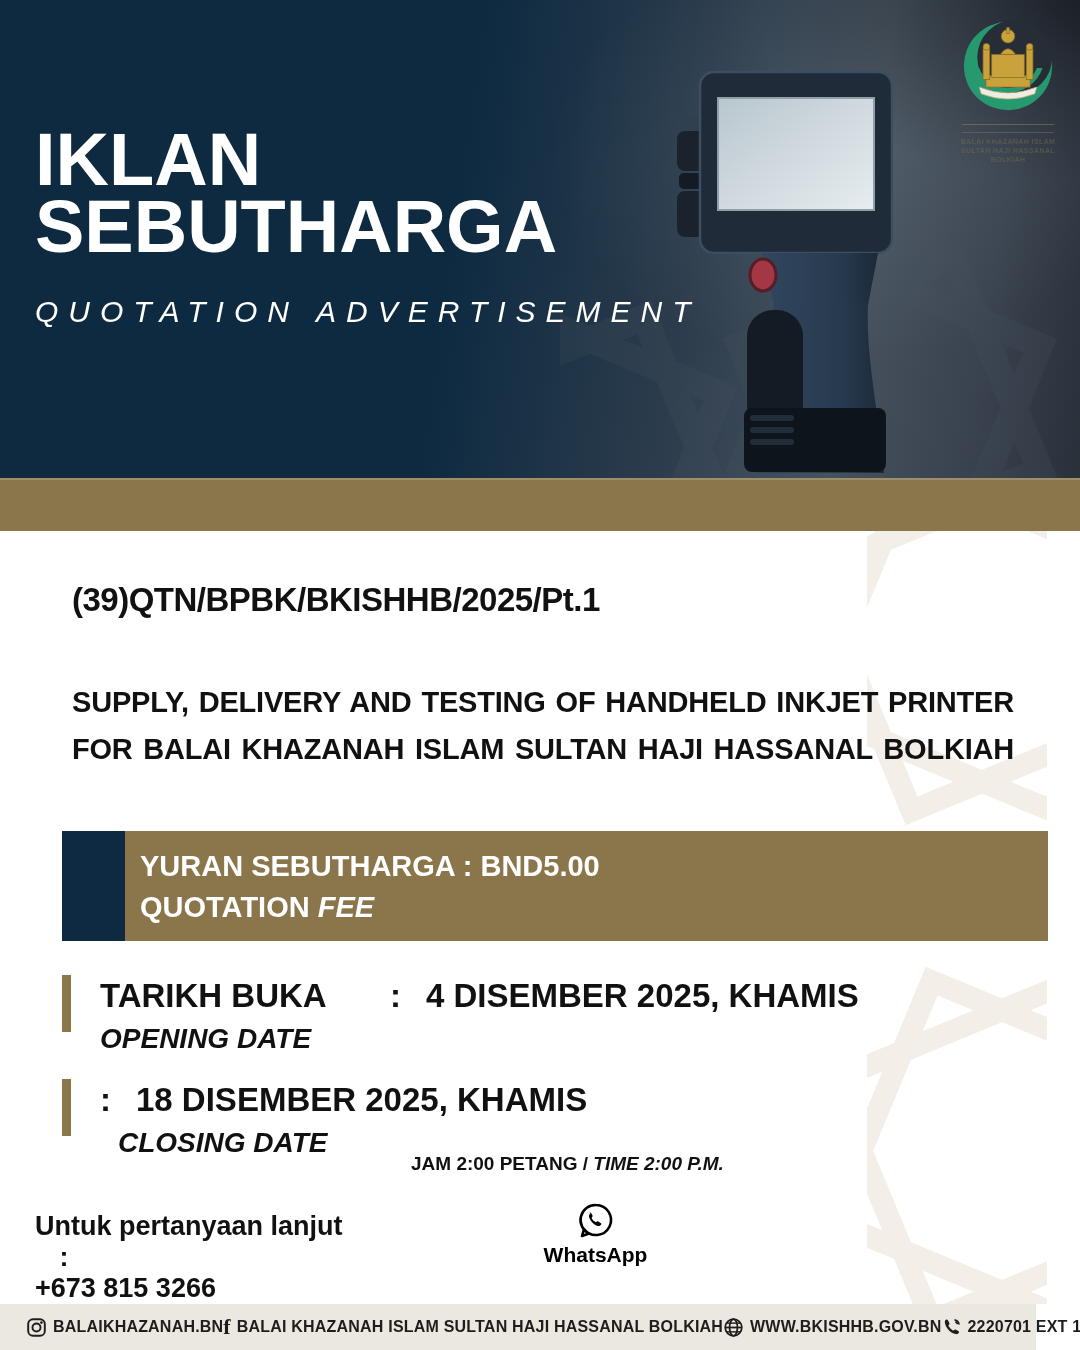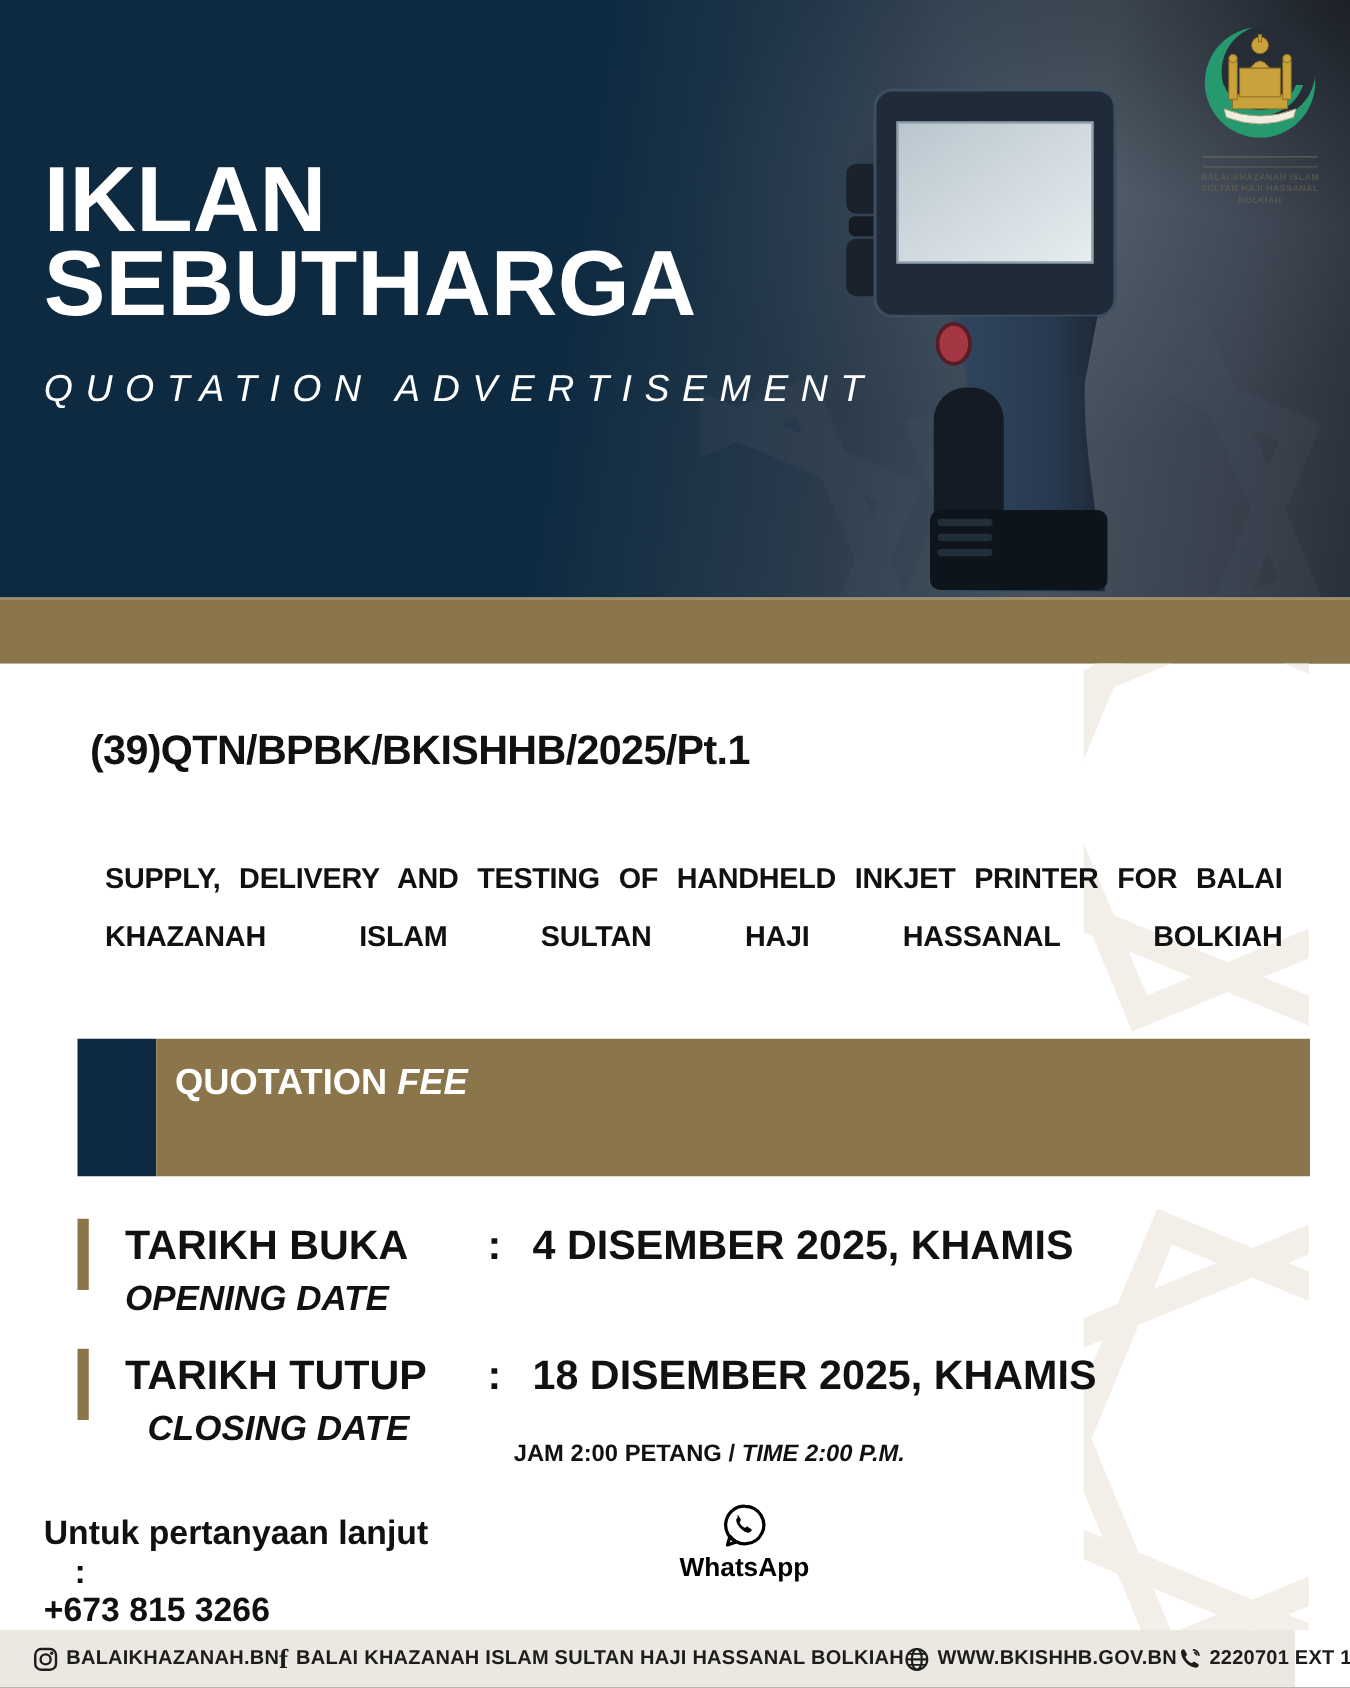--- a/index.html
+++ b/index.html
@@ -34,22 +34,22 @@
   
   .gold-band{position:absolute;left:0;top:478px;width:1080px;height:53px;background:#8a764a;box-shadow:inset 0 2px 0 rgba(255,255,255,.18);}
   
   .content{position:absolute;left:0;top:531px;width:1047px;height:773px;background:#fff;}
   .content-pattern{position:absolute;right:0;top:0;}
   .ref-number{
     position:absolute;left:72px;top:50px;
     font-size:33px;font-weight:bold;color:#111;letter-spacing:-0.5px;white-space:nowrap;
   }
   .description{
-    position:absolute;left:84px;top:148px;width:942px;
-    font-size:23px;font-weight:bold;color:#111;line-height:47px;
+    position:absolute;left:72px;top:148px;width:942px;
+    font-size:29px;font-weight:bold;color:#111;line-height:47px;
     text-align:justify;text-align-last:justify;letter-spacing:-0.2px;
   }
   .fee-banner{position:absolute;left:0;top:300px;width:1080px;height:110px;}
   .fee-navy{position:absolute;left:62px;top:0;width:63px;height:110px;background:#0e2a42;}
   .fee-gold{
     position:absolute;left:125px;top:0;width:923px;height:110px;background:#8a764a;
     color:#fff;font-weight:bold;font-size:29px;line-height:41px;
     padding:15px 0 0 15px;box-sizing:border-box;
   }
   .fee-line{white-space:nowrap;}
@@ -183,38 +183,38 @@
       </g>
     </svg>
 
     <div class="ref-number">(39)QTN/BPBK/BKISHHB/2025/Pt.1</div>
 
     <div class="description">SUPPLY, DELIVERY AND TESTING OF HANDHELD INKJET PRINTER FOR BALAI KHAZANAH ISLAM SULTAN HAJI HASSANAL BOLKIAH</div>
 
     <div class="fee-banner">
       <div class="fee-navy"></div>
       <div class="fee-gold">
+        <div class="fee-line">YURAN SEBUTHARGA : BND5.00</div>
         <div class="fee-line"><span>QUOTATION</span>&nbsp;<span class="italic">FEE</span></div>
       </div>
     </div>
 
     <div class="date-row row-open">
       <div class="date-bar"></div>
       <div class="date-line">
         <span class="date-label">TARIKH BUKA</span>
         <span class="date-colon">:</span>
         <span>4 DISEMBER 2025, KHAMIS</span>
       </div>
       <div class="date-sub">OPENING DATE</div>
     </div>
 
     <div class="date-row row-close">
       <div class="date-bar"></div>
       <div class="date-line">
-        <span class="date-label">TARIKH TUTUP</span>
         <span class="date-colon">:</span>
         <span>18 DISEMBER 2025, KHAMIS</span>
       </div>
       <div class="date-sub">CLOSING DATE</div>
     </div>
 
     <div class="time-line">
       <span>JAM 2:00 PETANG /</span>
       <span class="italic">TIME 2:00 P.M.</span>
     </div>

